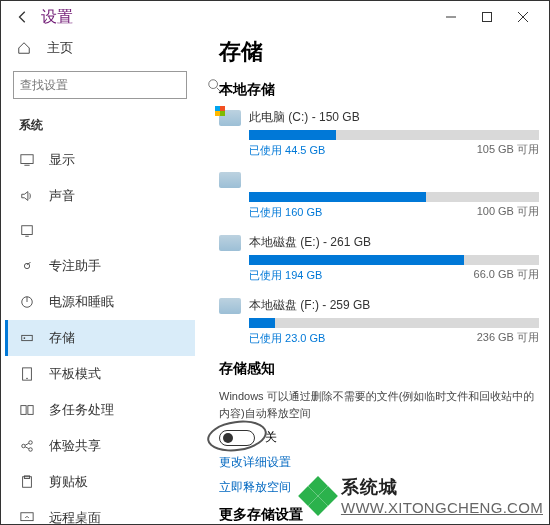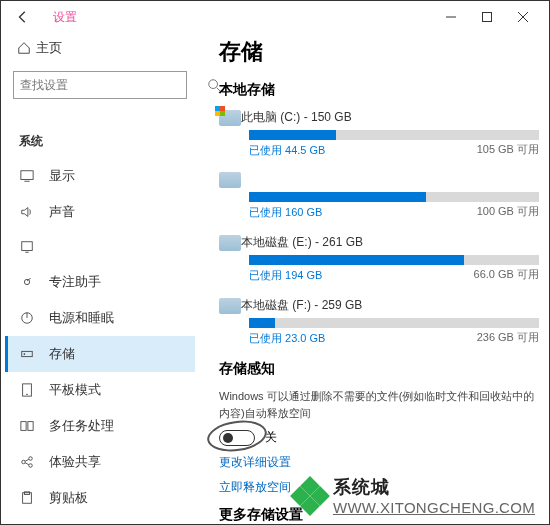--- a/index.html
+++ b/index.html
@@ -1,52 +1,52 @@
 <!DOCTYPE html>
 <html><head>
 <meta charset="utf-8">
 <style>
 * { margin: 0; padding: 0; box-sizing: border-box; font-family: "Microsoft YaHei", "Segoe UI", sans-serif; }
 body { background: #fff; width: 550px; height: 525px; overflow: hidden; position: relative; border: 1px solid #333; }
 .titlebar { height: 32px; display: flex; align-items: center; padding: 0 8px; }
 .titlebar .back { width: 28px; height: 28px; display: flex; align-items: center; justify-content: center; color: #333; }
-.titlebar .title { font-size: 12px; margin-left: 16px; color: #ec4899; }
+.titlebar .title { font-size: 16px; margin-left: 4px; color: #701a75; }
 .titlebar .winctrl { margin-left: auto; display: flex; }
 .titlebar .winctrl div { width: 36px; height: 28px; display: flex; align-items: center; justify-content: center; color: #333; font-size: 10px; }
 .layout { display: flex; height: calc(100% - 32px); }
 .sidebar { width: 198px; padding: 0 4px; }
-.home-row { display: flex; align-items: center; padding: 6px 12px; font-size: 13px; color: #333; gap: 5px; }
-.search-wrap { margin: 8px 8px 28px 8px; height: 28px; border: 1px solid #999; display: flex; align-items: center; padding: 0 6px; position: relative; gap: 32px; }
+.home-row { display: flex; align-items: center; padding: 6px 12px; font-size: 13px; color: #333; gap: 16px; }
+.search-wrap { margin: 8px 8px 12px 8px; height: 28px; border: 1px solid #999; display: flex; align-items: center; padding: 0 6px; position: relative; gap: 32px; }
 .search-wrap input { border: none; outline: none; font-size: 12px; flex: 1; background: transparent; }
 .search-wrap .sicon { color: #666; }
 .section-label { font-size: 12px; font-weight: 600; padding: 6px 14px 8px 14px; color: #333; }
 .nav-item { display: flex; align-items: center; gap: 14px; padding: 9px 14px; font-size: 13px; color: #333; }
 .nav-item.active { background: #d9ecf9; border-left: 3px solid #0078d7; padding-left: 11px; }
 .nav-item .nicon { width: 16px; height: 16px; display: flex; align-items: center; justify-content: center; color: #444; }
 .main { flex: 1; padding: 4px 10px 0 20px; overflow: hidden; }
 .page-title { font-size: 22px; font-weight: 600; margin-bottom: 14px; }
 .sub-title { font-size: 14px; font-weight: 600; margin: 10px 0 10px 0; }
 .drive { margin-bottom: 14px; }
-.drive-top { display: flex; align-items: center; }
+.drive-top { display: flex; align-items: center; gap: 8px; }
 .drive-icon { width: 22px; height: 16px; background: linear-gradient(#bcd2e0,#9cbfd6); border-radius: 2px; position: relative; }
 .drive-icon.winlogo::after { content: ""; position: absolute; left: -4px; top: -4px; width: 10px; height: 10px; background: conic-gradient(#f25022 0 25%, #7fba00 0 50%, #ffb900 0 75%, #00a4ef 0 100%); }
 .drive-name { font-size: 12px; color: #333; }
 .bar-row { display: flex; align-items: center; gap: 10px; margin-top: 4px; margin-left: 30px; }
 .bar { flex: 1; height: 10px; background: #d9d9d9; position: relative; }
 .bar .fill { position: absolute; left: 0; top: 0; bottom: 0; background: #0078d7; }
 .used-label { font-size: 11px; color: #0078d7; margin-left: 30px; margin-top: 2px; display: inline-block; }
 .free-label { font-size: 11px; color: #666; float: right; margin-top: 2px; }
 .sense-desc { font-size: 11px; color: #444; line-height: 1.5; margin-bottom: 8px; }
 .toggle-row { display: flex; align-items: center; gap: 10px; margin: 6px 0; }
 .toggle { width: 36px; height: 16px; border: 1px solid #333; border-radius: 8px; position: relative; }
 .toggle .knob { position: absolute; width: 10px; height: 10px; background: #333; border-radius: 50%; top: 2px; left: 3px; }
 .toggle-label { font-size: 12px; }
 .ring { position: absolute; width: 60px; height: 30px; border: 2px solid #555; border-radius: 50%; transform: rotate(-8deg); pointer-events: none; }
 .link { font-size: 12px; color: #0067c0; margin: 8px 0; }
-.watermark { position: absolute; right: 14px; bottom: 8px; display: flex; align-items: center; gap: 6px; }
+.watermark { position: absolute; right: 6px; bottom: 8px; display: flex; align-items: center; gap: 6px; }
 .wm-logo { width: 34px; height: 34px; position: relative; }
 .wm-logo span { position: absolute; width: 14px; height: 14px; background: #2bb24c; transform: rotate(45deg); }
 .wm-logo span:nth-child(1){ left:10px; top:0; }
 .wm-logo span:nth-child(2){ left:0; top:10px; }
 .wm-logo span:nth-child(3){ left:20px; top:10px; }
 .wm-logo span:nth-child(4){ left:10px; top:20px; }
 .wm-text { display: flex; flex-direction: column; }
 .wm-text .t1 { font-size: 18px; font-weight: 700; color: #222; letter-spacing: 1px; }
 .wm-text .t2 { font-size: 15px; color: #666; letter-spacing: 0.3px; text-decoration: underline; }
 svg { display: block; }

